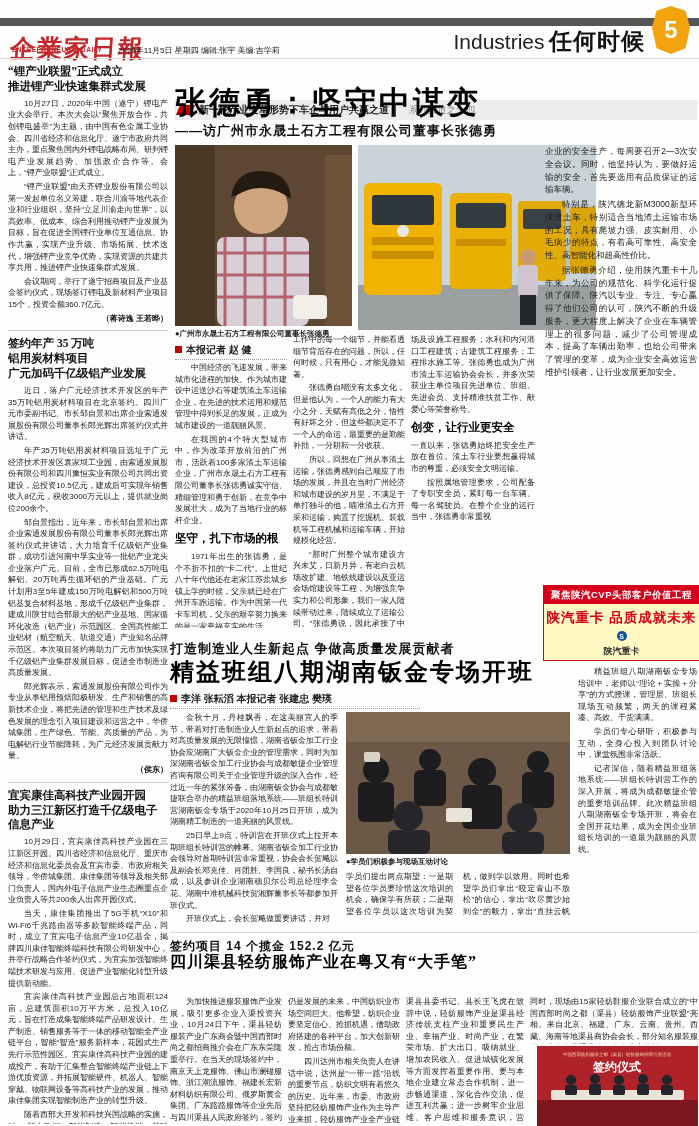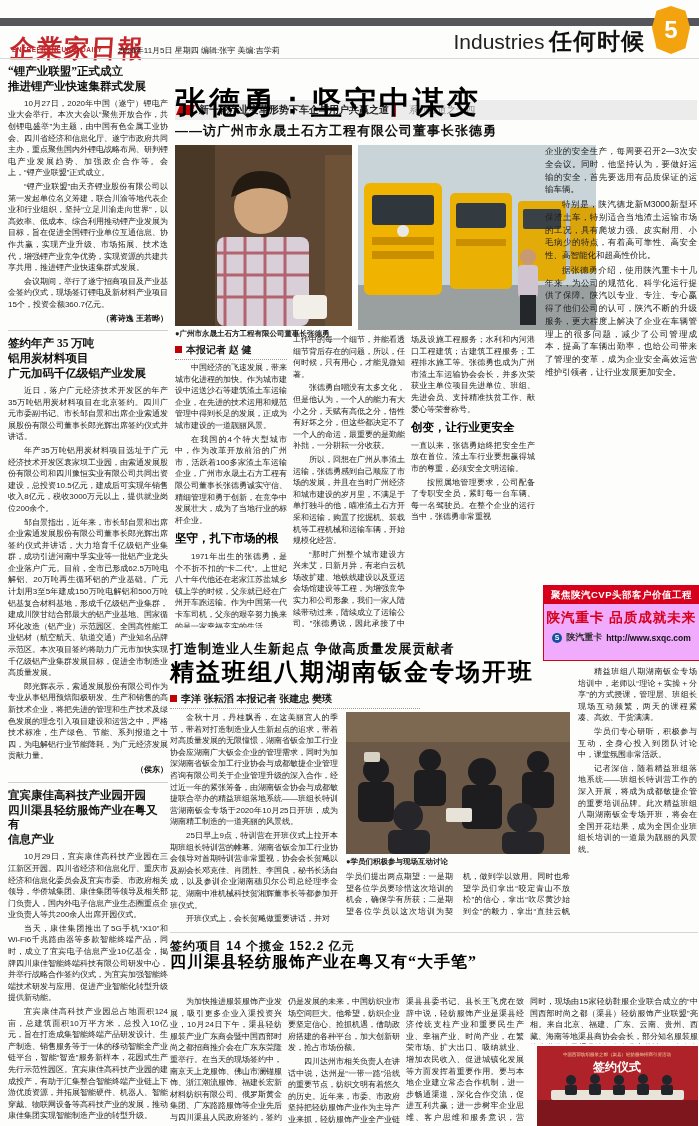--- a/index.html
+++ b/index.html
@@ -39,25 +39,25 @@
   .headline{left:175px;top:82px;width:522px;font-family:"Liberation Serif","DejaVu Serif",serif;
             font-weight:900;font-size:31px;letter-spacing:3px;color:#000;}
   .subhead{left:175px;top:122px;width:522px;font-size:13px;font-weight:700;color:#111;letter-spacing:1px;}
   .photo{overflow:hidden;}
   .caption{font-size:7.5px;color:#222;font-weight:700;overflow:hidden;white-space:nowrap;}
   .byline{font-size:10px;font-weight:700;color:#222;border-bottom:1px dotted #999;
           padding-bottom:2px;overflow:hidden;white-space:nowrap;}
   .sq{display:inline-block;width:7px;height:7px;background:#c00202;margin-right:4px;}
   .bsub{font-size:11.5px;font-weight:900;color:#000;margin:4px 0;text-indent:0;text-align:left;}
   
-  .ad{left:543px;top:585px;width:155px;height:74px;border:1px solid #d6001c;background:#f0abfc;overflow:hidden;}
+  .ad{left:543px;top:585px;width:155px;height:74px;border:1px solid #d6001c;background:#fef9c3;overflow:hidden;}
   .ad-banner{background:#d6001c;color:#fff;font-size:9.5px;font-weight:800;text-align:center;
              height:18px;line-height:18px;letter-spacing:.5px;}
   .ad-slogan{color:#d6001c;font-size:13.5px;font-weight:900;text-align:center;margin-top:5px;letter-spacing:1px;}
-  .ad-foot{display:flex;align-items:center;justify-content:center;gap:4px;margin-top:4px;}
+  .ad-foot{display:flex;align-items:center;justify-content:center;gap:4px;margin-top:4px;flex-direction:column;}
   .ad-logo-circ{width:10px;height:10px;border-radius:50%;background:#1450a0;color:#fff;font-size:7px;
                 display:flex;align-items:center;justify-content:center;font-weight:900;}
   .ad-logo-txt{font-size:9px;font-weight:900;color:#333;}
   .ad-url{font-size:8.5px;font-weight:700;color:#111;}
   
   .m-kicker{font-size:13px;font-weight:900;color:#111;letter-spacing:1px;}
   .big-head{font-family:"Liberation Serif","DejaVu Serif",serif;font-weight:900;color:#000;}
   .b-rule{left:170px;top:932px;width:528px;height:1px;background:#d5d5d5;}
   .twocol{column-count:2;column-gap:10px;}
 </style>
@@ -94,29 +94,29 @@
     <article>
       <div class="rail-title">
           <p>签约年产 35 万吨</p>
           <p>铝用炭材料项目</p>
           <p>广元加码千亿级铝产业发展</p>
         </div>
       <div>
           <p>近日，落户广元经济技术开发区的年产35万吨铝用炭材料项目在北京签约。四川广元市委副书记、市长邹自景和出席企业索通发展股份有限公司董事长郎光辉出席签约仪式并讲话。</p>
           <p>年产35万吨铝用炭材料项目选址于广元经济技术开发区袁家坝工业园，由索通发展股份有限公司和四川豫恒实业有限公司共同出资建设，总投资10.5亿元，建成后可实现年销售收入8亿元，税收3000万元以上，提供就业岗位200余个。</p>
           <p>邹自景指出，近年来，市长邹自景和出席企业索通发展股份有限公司董事长郎光辉出席签约仪式并讲话，大力培育千亿级铝产业集群，成功引进河南中孚实业等一批铝产业龙头企业落户广元。目前，全市已形成62.5万吨电解铝、20万吨再生循环铝的产业基础。广元计划用3至5年建成150万吨电解铝和500万吨铝基复合材料基地，形成千亿级铝产业集群，建成川陕甘结合部最大的铝产业基地、国家循环化改造（铝产业）示范园区、全国高性能工业铝材（航空航天、轨道交通）产业知名品牌示范区。本次项目签约将助力广元市加快实现千亿级铝产业集群发展目标，促进全市制造业高质量发展。</p>
-          <p>郎光辉表示，索通发展股份有限公司作为专业从事铝用预焙阳极研发、生产和销售的高新技术企业，将把先进的管理和生产技术及绿色发展的理念引入项目建设和运营之中，严格技术标准，生产绿色、节能、系列报道之十四，为电解铝行业节能降耗，为广元经济发展贡献力量。</p>
+          <p>郎光辉表示，索通发展股份有限公司作为专业从事铝用预焙阳极研发、生产和销售的高新技术企业，将把先进的管理和生产技术及绿色发展的理念引入项目建设和运营之中，华侨城集团，生产绿色、节能、高质量的产品，为电解铝行业节能降耗，为广元经济发展贡献力量。</p>
         </div>
       <p class="credit">（侯东）</p>
     </article>
     <hr class="rail-div">
     <article>
       <div class="rail-title">
           <p>宜宾康佳高科技产业园开园</p>
-          <p>四川渠县轻纺服饰产业在粤又有</p>
+          <p>助力三江新区打造千亿级电子</p>
           <p>信息产业</p>
         </div>
       <div>
           <p>10月29日，宜宾康佳高科技产业园在三江新区开园。四川省经济和信息化厅、重庆市经济和信息化委员会及宜宾市委、市政府相关领导，华侨城集团、康佳集团等领导及相关部门负责人，国内外电子信息产业生态圈重点企业负责人等共200余人出席开园仪式。</p>
           <p>当天，康佳集团推出了5G手机“X10”和Wi-Fi6千兆路由器等多款智能终端产品，同时，成立了宜宾电子信息产业10亿基金，揭牌四川康佳智能终端科技有限公司研发中心，并举行战略合作签约仪式，为宜宾加强智能终端技术研发与应用、促进产业智能化转型升级提供新动能。</p>
           <p>宜宾康佳高科技产业园总占地面积124亩，总建筑面积10万平方米，总投入10亿元，旨在打造成集智能终端产品研发设计、生产制造、销售服务等于一体的移动智能全产业链平台，智能“智造”服务新样本，花园式生产先行示范性园区。宜宾康佳高科技产业园的建成投产，有助于汇集整合智能终端产业链上下游优质资源，并拓展智能硬件、机器人、智能穿戴、物联网设备等高科技产业的发展，推动康佳集团实现智能制造产业的转型升级。</p>
           <p>随着西部大开发和科技兴国战略的实施，以5G和大数据、智能制造、智能终端、基础电子、集成电路、工业互联网为支撑的电子信息产业正在促进四川经济发展以及整个西部地区的快速发展，建设高科技产业园，培育壮大高新技术产业也已成为区域经济更高层次发展的必由之路。</p>
         </div>
 
     </article>

